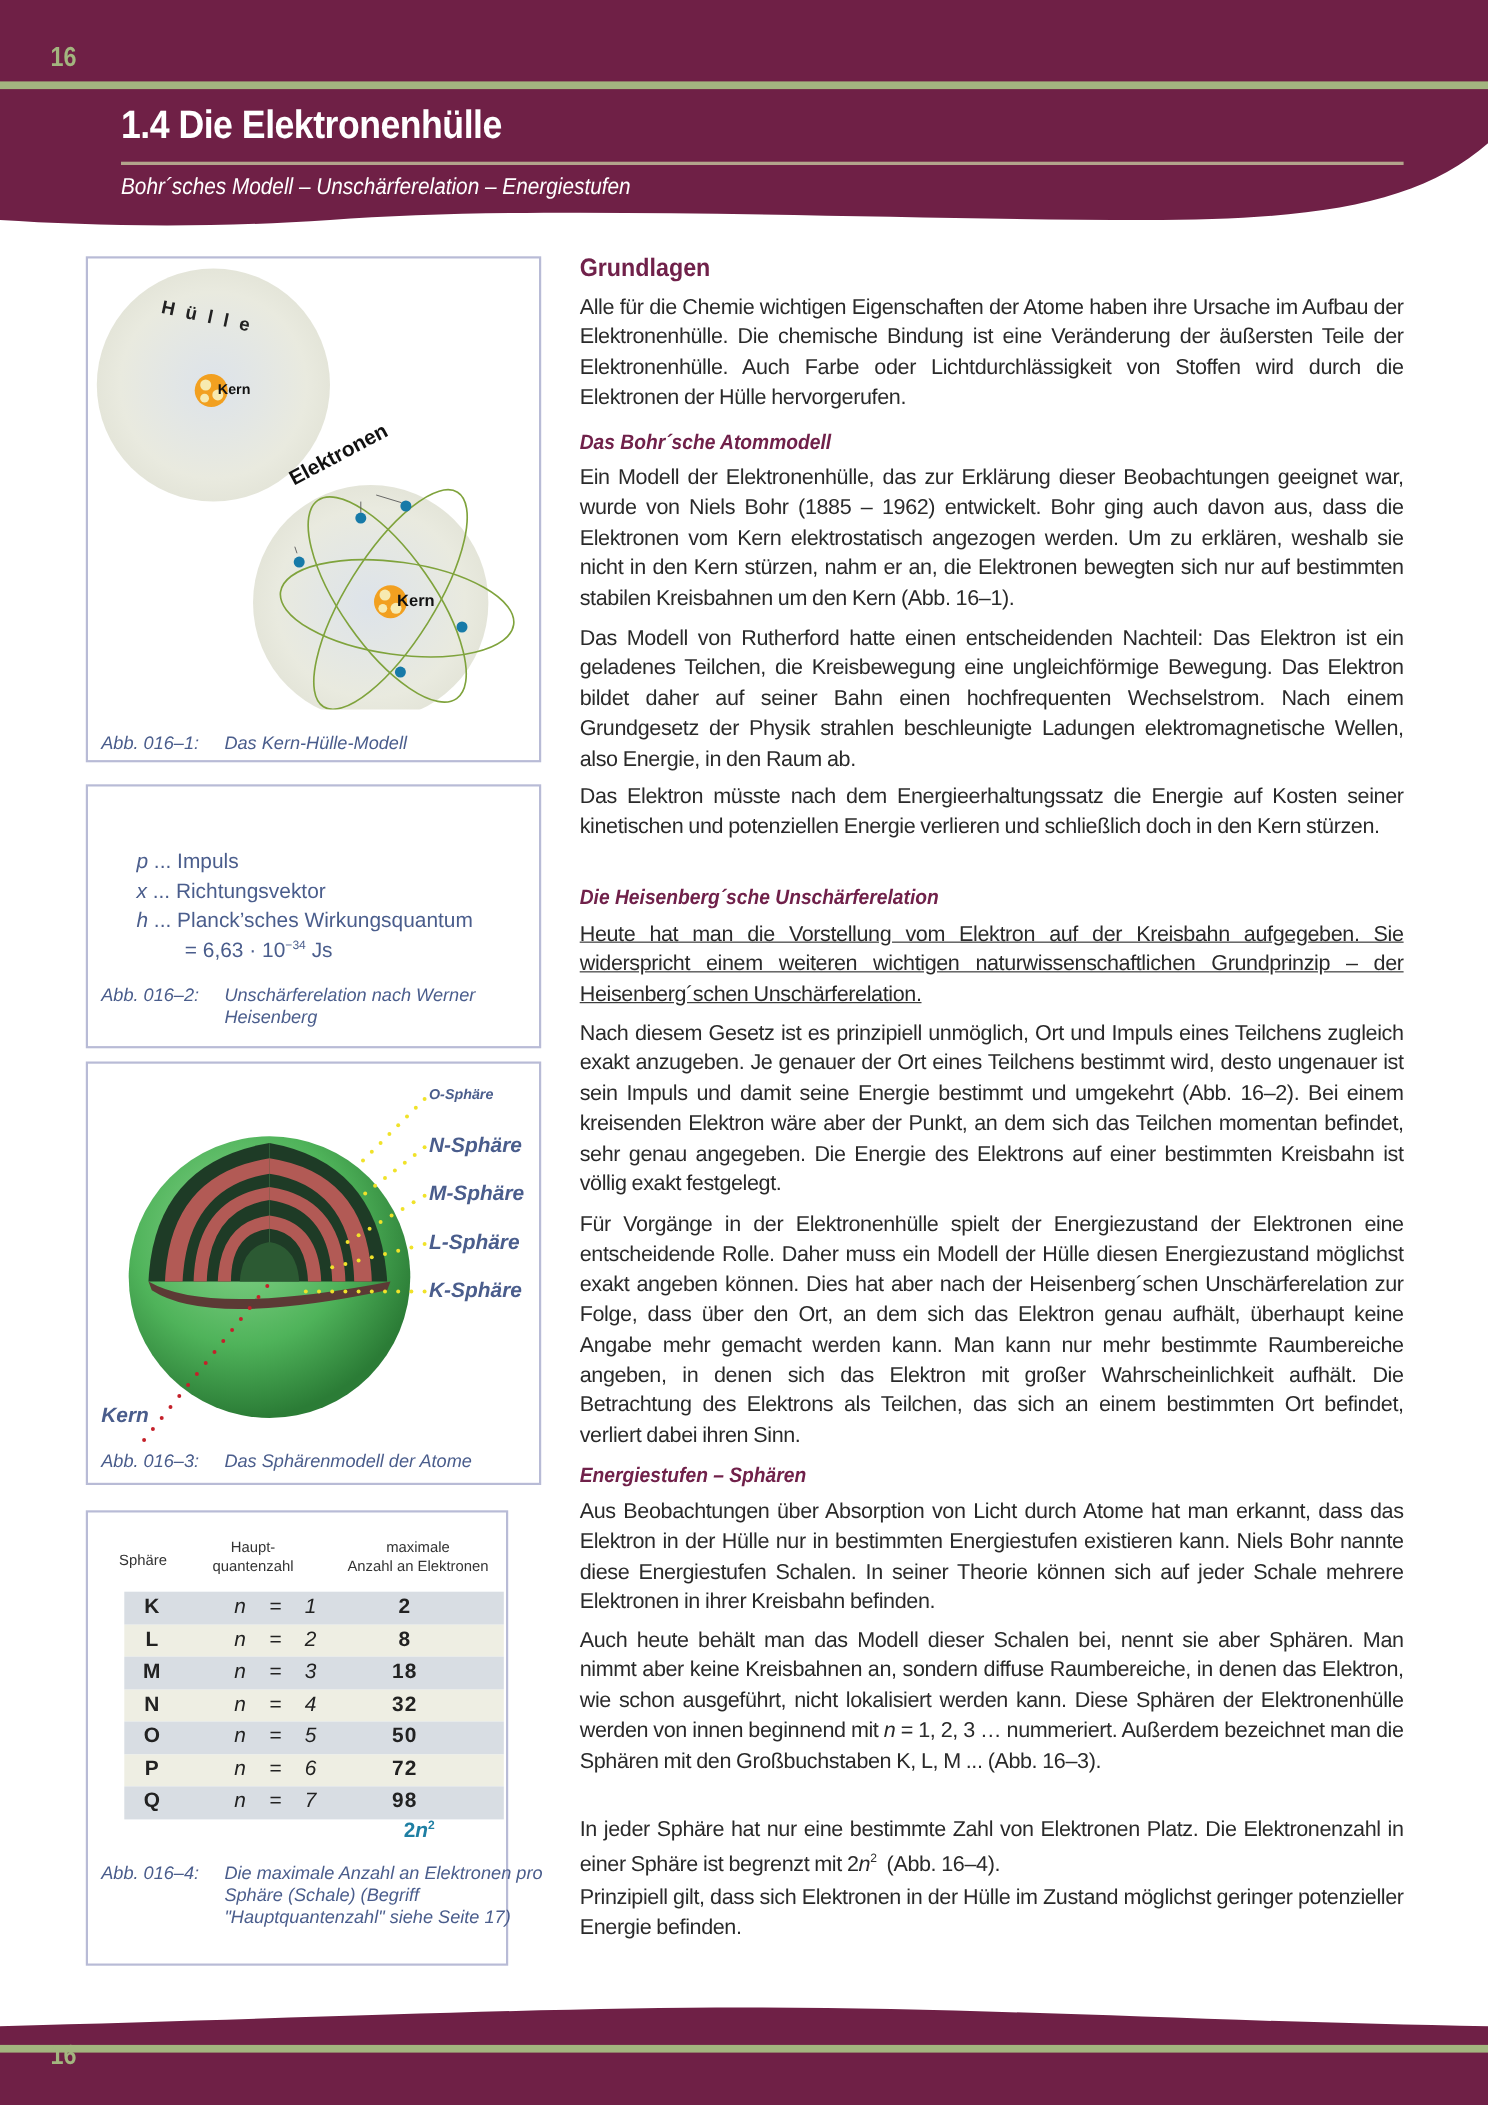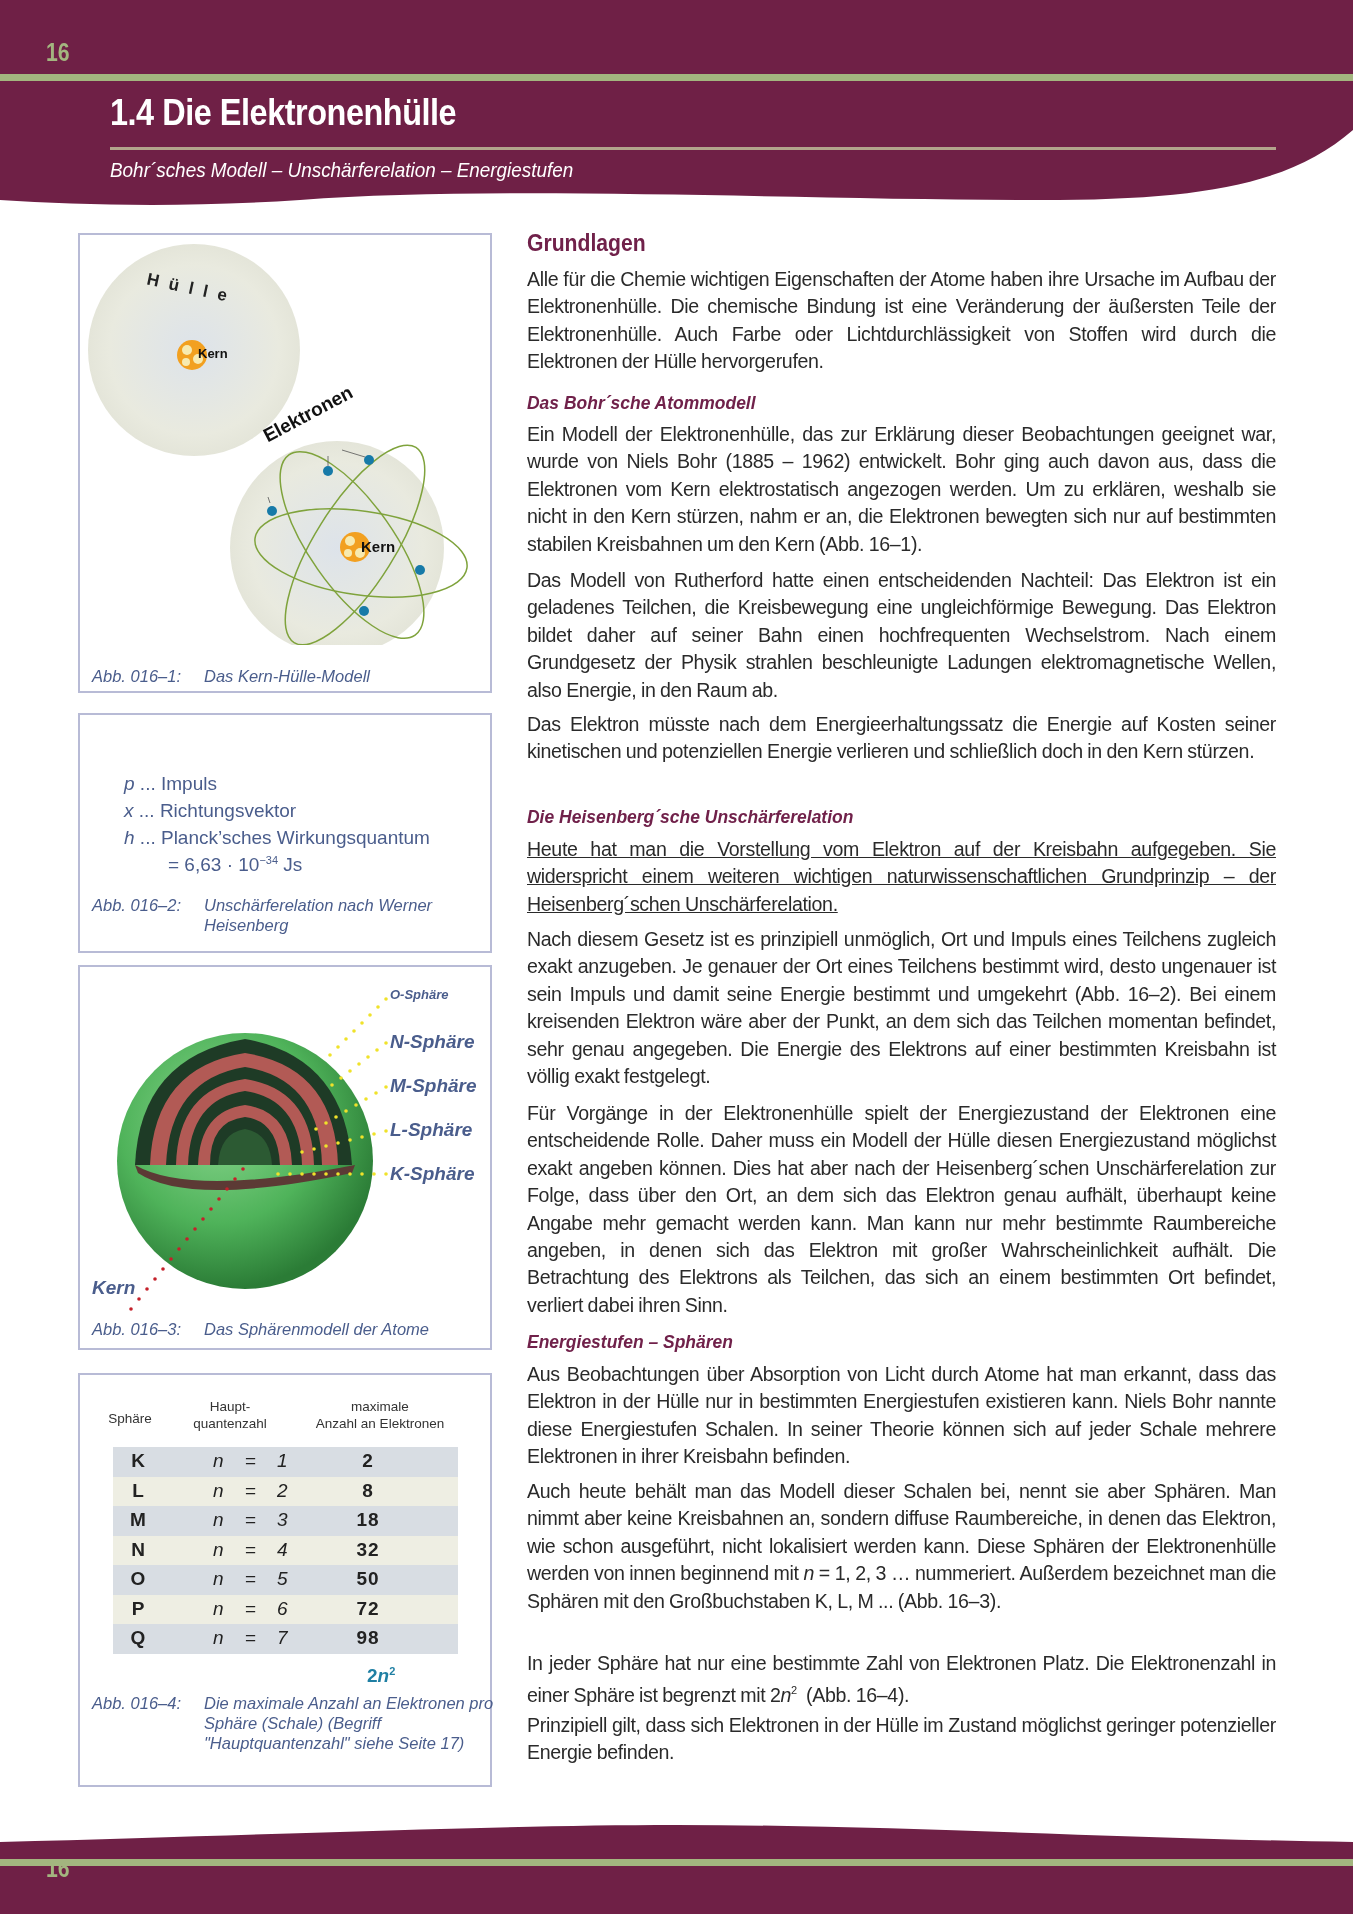--- a/index.html
+++ b/index.html
@@ -204,21 +204,21 @@
   <div class="abs" style="left:310px;top:108px;color:#4a5d8c;font-weight:bold;font-style:italic;font-size:19px;">M-Sphäre</div>
   <div class="abs" style="left:310px;top:152px;color:#4a5d8c;font-weight:bold;font-style:italic;font-size:19px;">L-Sphäre</div>
   <div class="abs" style="left:310px;top:196px;color:#4a5d8c;font-weight:bold;font-style:italic;font-size:19px;">K-Sphäre</div>
   <div class="abs" style="left:12px;top:310px;color:#4a5d8c;font-weight:bold;font-style:italic;font-size:19px;">Kern</div>
   <div class="caption" style="left:12px; top:352px; width:400px;">
     <span class="num">Abb. 016–3:</span>
     <span class="txt">Das Sphärenmodell der Atome</span>
   </div>
 </div>
 
-<div class="fig-box" style="top:1373px; width:414px; height:414px;">
+<div class="fig-box" style="top:1373px; width:384px; height:414px;">
   <div class="tbl-head" style="left:20px; top:35px; width:60px;">Sphäre</div>
   <div class="tbl-head" style="left:95px; top:23px; width:110px;">
     <div>Haupt-</div>
       <div>quantenzahl</div>
   </div>
   <div class="tbl-head" style="left:225px; top:23px; width:150px;">
     <div>maximale</div>
       <div>Anzahl an Elektronen</div>
   </div>
   <div id="tbl-rows">
@@ -265,21 +265,21 @@
         <span class="max">72</span>
       </div>
       <div class="tbl-row even" style="top: 249px;">
         <span class="sym">Q</span>
         <span class="n">n</span>
         <span class="eq">=</span>
         <span class="v">7</span>
         <span class="max">98</span>
       </div>
     </div>
-  <div class="formula2" style="left:287px; top:290px;"><span>2</span><i>n</i><sup style="font-size:11px">2</sup></div>
+  <div class="formula2" style="left:287px; top:279px;"><span>2</span><i>n</i><sup style="font-size:11px">2</sup></div>
   <div class="caption" style="left:12px; top:318px; width:400px;">
     <span class="num">Abb. 016–4:</span>
     <span class="txt" style="width:290px">Die maximale Anzahl an Elektronen pro Sphäre (Schale) (Begriff "Hauptquantenzahl" siehe Seite 17)</span>
   </div>
 </div>
 
 <div class="h2" style="top:230px;">Grundlagen</div>
 <div class="para" style="top:266px;">Alle für die Chemie wichtigen Eigenschaften der Atome haben ihre Ursache im Aufbau der Elektronenhülle. Die chemische Bindung ist eine Veränderung der äußersten Teile der Elektronenhülle. Auch Farbe oder Lichtdurchlässigkeit von Stoffen wird durch die Elektronen der Hülle hervorgerufen.</div>
 <div class="h3" style="top:392px;">Das Bohr´sche Atommodell</div>
 <div class="para" style="top:421px;">Ein Modell der Elektronenhülle, das zur Erklärung dieser Beobachtungen geeignet war, wurde von Niels Bohr (1885 – 1962) entwickelt. Bohr ging auch davon aus, dass die Elektronen vom Kern elektrostatisch angezogen werden. Um zu erklären, weshalb sie nicht in den Kern stürzen, nahm er an, die Elektronen bewegten sich nur auf bestimmten stabilen Kreisbahnen um den Kern (Abb. 16–1).</div>

